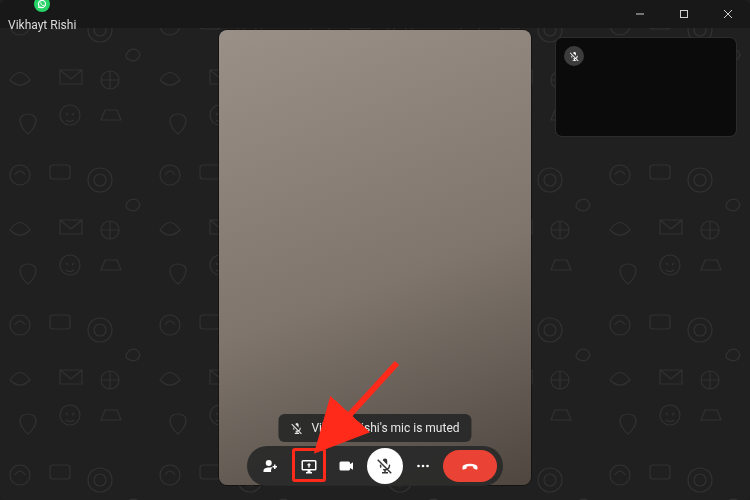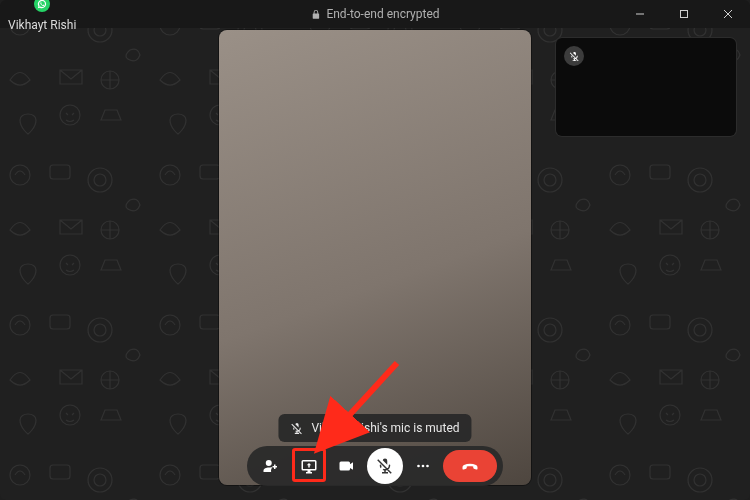--- a/index.html
+++ b/index.html
@@ -120,26 +120,20 @@
 
   <div class="titlebar">
     <div class="tb-left">
       <span class="wa-logo">
         <svg viewBox="0 0 24 24">
             <path d="M12 2a10 10 0 0 0 -8.6 15.1L2 22l5 -1.3A10 10 0 1 0 12 2zm0 3a7 7 0 0 1 0 14c-1.3 0 -2.5 -.4 -3.6 -1l-.4 -.2 -2.3 .6 .6 -2.2 -.2 -.4A7 7 0 0 1 12 5zm-2.5 3c-.2 0 -.5 .1 -.7 .3 -.3 .3 -.8 .8 -.8 1.9s.8 2.2 1 2.4c.1 .2 1.6 2.6 4 3.5 2 .8 2.4 .6 2.8 .6 .4 0 1.4 -.6 1.6 -1.1 .2 -.5 .2 -1 .1 -1.1 0 -.1 -.2 -.2 -.5 -.3 -.3 -.1 -1.4 -.7 -1.7 -.8 -.2 -.1 -.4 -.1 -.5 .1 -.2 .2 -.6 .8 -.7 .9 -.1 .2 -.3 .2 -.5 .1 -.3 -.1 -1.1 -.4 -2 -1.3 -.7 -.7 -1.2 -1.5 -1.4 -1.8 -.1 -.2 0 -.4 .1 -.5l.4 -.4c.1 -.1 .1 -.2 .2 -.4 .1 -.1 0 -.3 0 -.4 0 -.1 -.5 -1.3 -.7 -1.7 -.2 -.4 -.4 -.4 -.5 -.4z"></path>
           </svg>
       </span>
       <span>Vikhayt Rishi</span>
     </div>
-    <div class="tb-center">
-      <svg viewBox="0 0 24 24">
-          <path d="M7 10V7a5 5 0 0 1 10 0v3h1a1 1 0 0 1 1 1v9a1 1 0 0 1 -1 1H6a1 1 0 0 1 -1 -1v-9a1 1 0 0 1 1 -1h1zm2 0h6V7a3 3 0 1 0 -6 0v3z"></path>
-        </svg>
-      <span>End-to-end encrypted</span>
-    </div>
     <div class="tb-right">
       <div class="winbtn">
           <svg viewBox="0 0 10 10">
             <path d="M1 5h8"></path>
           </svg>
         </div>
       <div class="winbtn">
           <svg viewBox="0 0 10 10">
             <rect x="1.5" y="1.5" width="7" height="7"></rect>
           </svg>

